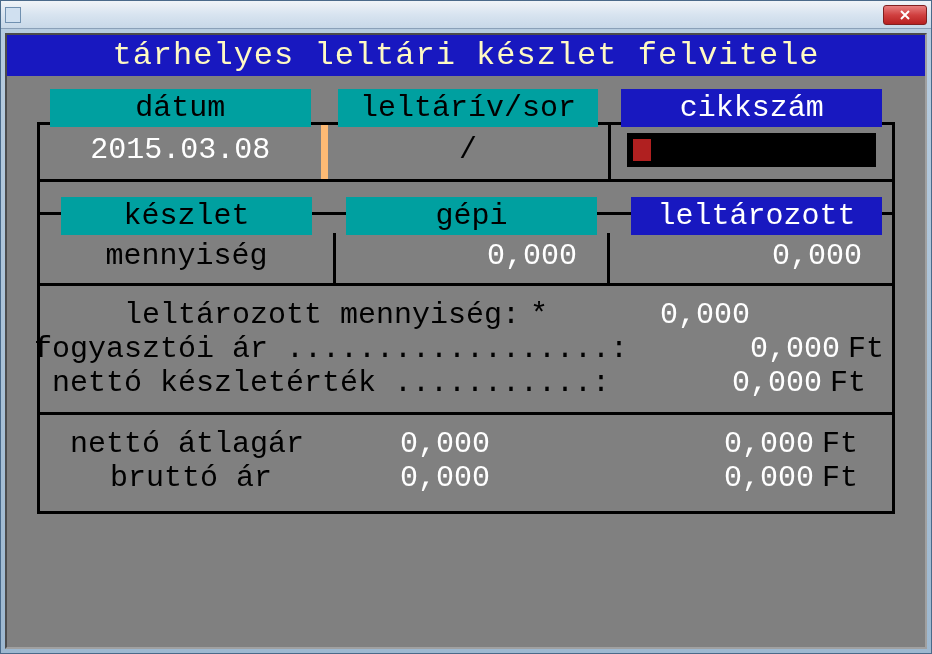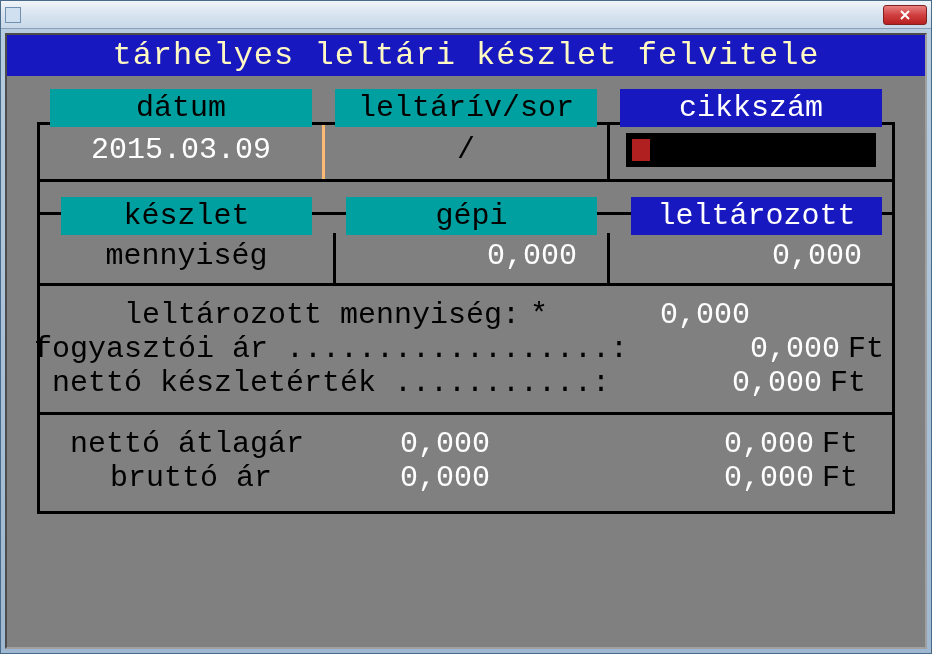--- a/index.html
+++ b/index.html
@@ -84,21 +84,21 @@
       border-bottom: none;
       position: relative;
     }
     .row1 > div {
       flex: 1;
       text-align: center;
       position: relative;
       padding-bottom: 12px;
     }
     .row1 > div:nth-child(2) {
-      border-left: 3px solid #fdba74;
+      border-left: 7px solid #fdba74;
       border-right: 3px solid #000;
     }
     .label-teal {
       background: #00a0a0;
       color: #000;
       font-size: 30px;
       padding: 2px 0;
       margin: -18px 10px 0 10px;
       position: relative;
       top: -18px;
@@ -257,21 +257,21 @@
   </div>
   <div class="content">
     <div class="inner-window">
       <div class="header-bar">tárhelyes leltári készlet felvitele</div>
       <div class="form-area">
 
         <div style="height:18px"></div>
         <div class="row1">
           <div>
             <div class="label-teal">dátum</div>
-            <div class="value-white">2015.03.09</div>
+            <div class="value-white">2015.03.08</div>
           </div>
           <div>
             <div class="label-teal">leltárív/sor</div>
             <div class="value-black">/</div>
           </div>
           <div>
             <div class="label-blue">cikkszám</div>
             <div class="cikkszam-input">
               <div class="cursor-block"></div>
             </div>

